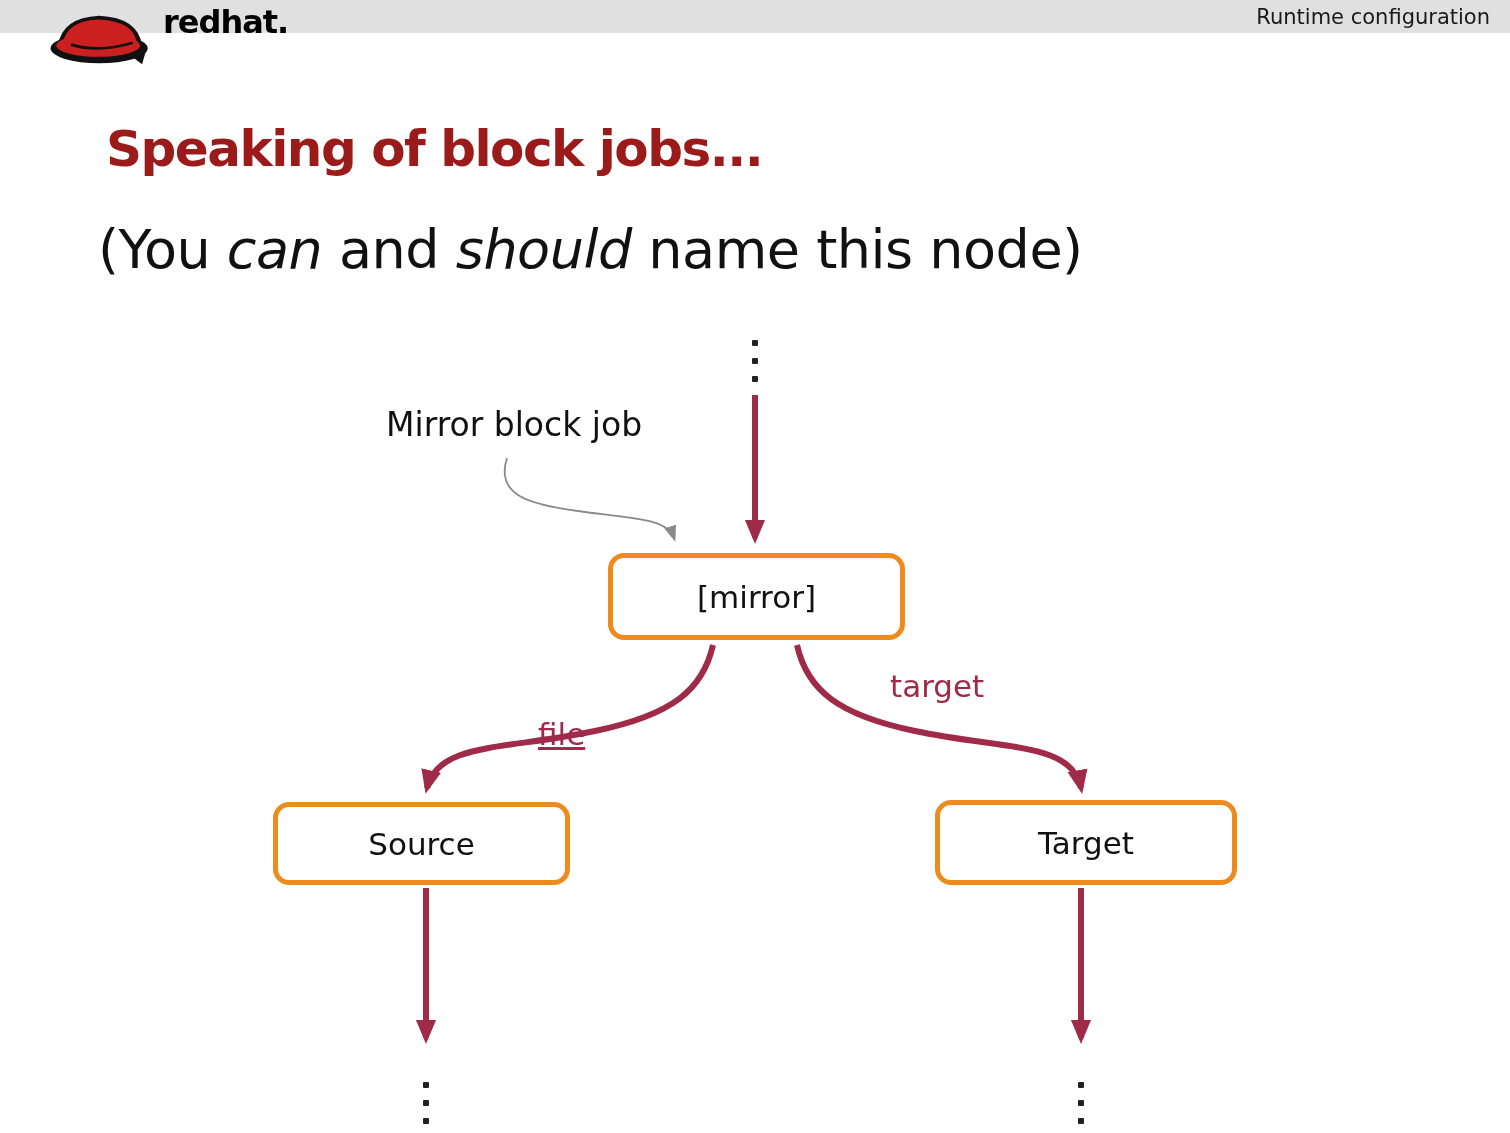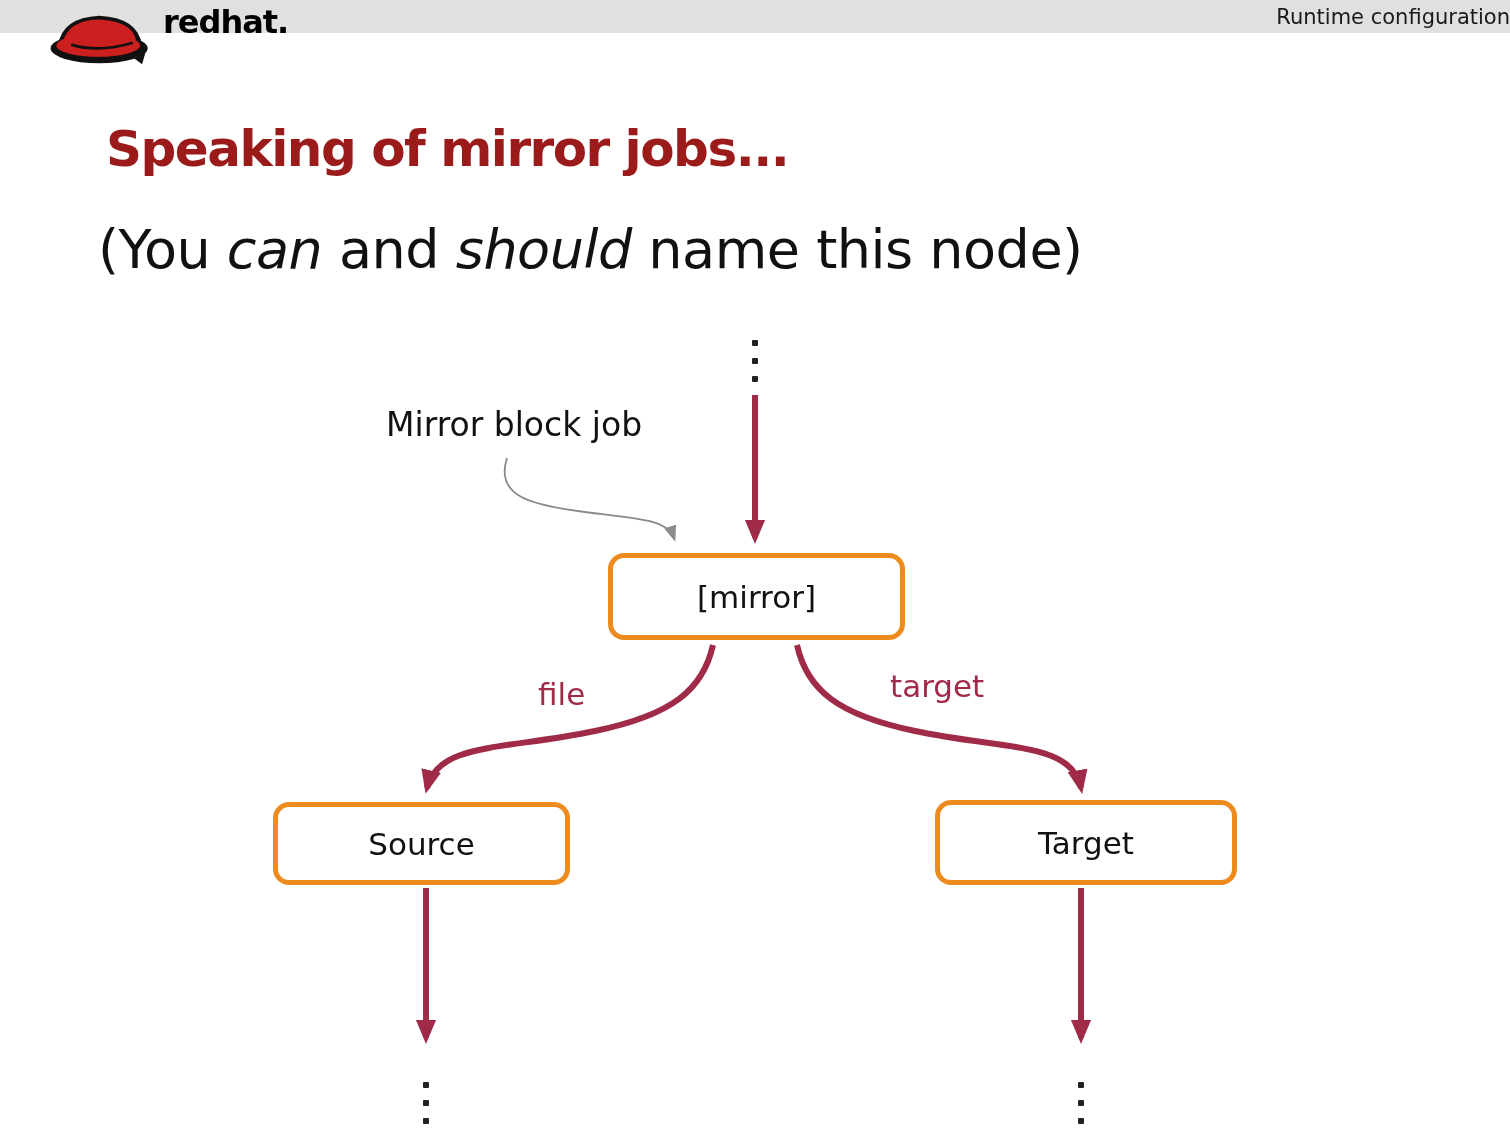--- a/index.html
+++ b/index.html
@@ -8,21 +8,21 @@
     font-family:"DejaVu Sans","Liberation Sans",sans-serif;color:#111;
     position:relative;
   }
   .stage{position:absolute;inset:0;width:1510px;height:1133px;}
 
   
   .topbar{
     position:absolute;left:0;top:0;width:1510px;height:33px;
     background:#e0e0e0;display:flex;align-items:center;justify-content:flex-end;
   }
-  .topbar-title{font-size:21px;color:#1a1a1a;letter-spacing:0;}
+  .topbar-title{font-size:21px;color:#1a1a1a;padding-right:20px;letter-spacing:0;}
 
   
   .logo{position:absolute;left:45px;top:6px;display:flex;align-items:flex-start;}
   .logo svg{width:112px;height:66px;display:block;}
   .wordmark{margin-left:6px;font-size:32px;line-height:1;color:#000;letter-spacing:-1px;}
   .wordmark .w-red{font-weight:800;}
   .wordmark .w-hat{font-weight:600;}
 
   
   .slide-title{
@@ -39,21 +39,21 @@
   .node{
     position:absolute;background:#fff;border:5px solid #ee8b1e;border-radius:16px;
     display:flex;align-items:center;justify-content:center;
     font-size:31px;color:#111;box-sizing:border-box;
   }
   .node-mirror{left:608px;top:553px;width:297px;height:87px;}
   .node-source{left:273px;top:802px;width:297px;height:83px;}
   .node-target{left:935px;top:800px;width:302px;height:85px;}
 
   .edge-label{position:absolute;font-size:31px;color:#a02b48;white-space:nowrap;}
-  .edge-label-file{left:538px;top:676px;}
+  .edge-label-file{left:538px;top:716px;text-decoration:underline;}
   .edge-label-target{left:890px;top:668px;}
 
   .annotation{position:absolute;left:386px;top:405px;font-size:33px;color:#111;white-space:nowrap;}
 
   .vdots{position:absolute;display:flex;flex-direction:column;align-items:center;gap:12px;width:10px;}
   .vdots span{width:6px;height:6px;background:#222;border-radius:1px;display:block;}
   .vdots-top{left:750px;top:340px;}
   .vdots-bl{left:421px;top:1082px;}
   .vdots-br{left:1076px;top:1082px;}
 
@@ -75,21 +75,21 @@
       <path d="M88,50 L104,62 L108,48 Z" fill="#111"></path>
       <ellipse cx="57" cy="42" rx="45" ry="12" fill="#cc1f1f"></ellipse>
       <path d="M19,39 Q24,15 58,14 Q96,16 98,39 Z" fill="#cc1f1f"></path>
       <path d="M28,41 Q58,50 94,39" stroke="#111" stroke-width="3" fill="none"></path>
     </svg>
     <div class="wordmark">
       <span class="w-red">red</span><span class="w-hat">hat.</span>
     </div>
   </div>
 
-  <div class="slide-title">Speaking of mirror jobs...</div>
+  <div class="slide-title">Speaking of block jobs...</div>
   <div class="slide-subtitle">
     <span>(You </span><span class="it">can</span><span> and </span><span class="it">should</span><span> name this node)</span>
   </div>
 
   <svg class="arrows" viewBox="0 0 1510 1133">
     <defs>
       <marker id="arrowCrimson" viewBox="0 0 10 10" refX="7.5" refY="5" markerWidth="4" markerHeight="4" orient="auto-start-reverse">
         <path d="M0,0.8 L10,5 L0,9.2 z" fill="#a02b48"></path>
       </marker>
       <marker id="arrowGray" viewBox="0 0 10 10" refX="7.5" refY="5" markerWidth="9" markerHeight="9" orient="auto-start-reverse">

